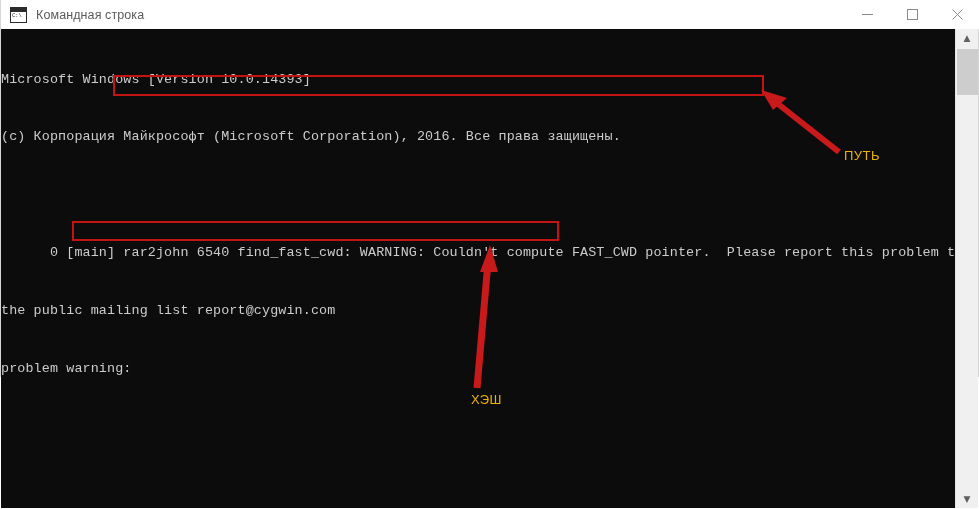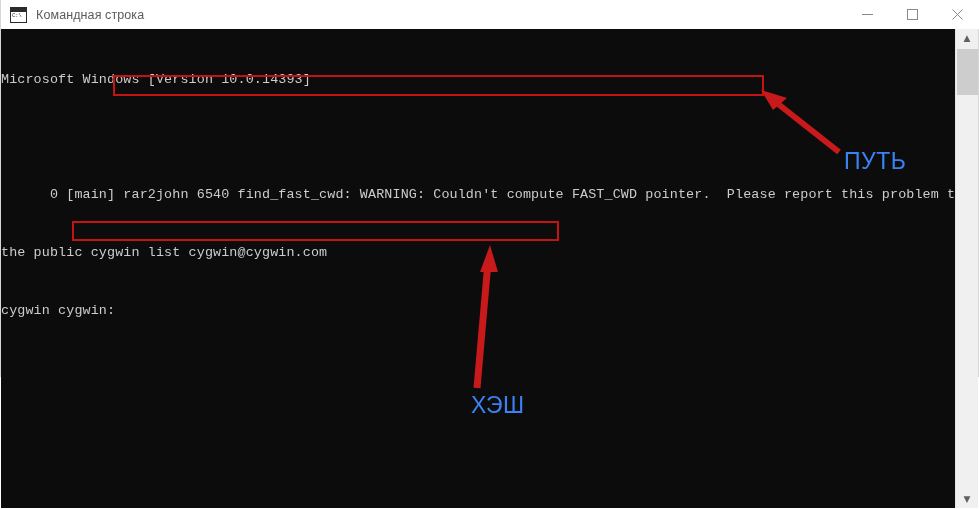--- a/index.html
+++ b/index.html
@@ -157,23 +157,23 @@
     height: 509px;
     pointer-events: none;
   }
   .anno-box {
     position: absolute;
     border: 2px solid #c41313;
     box-sizing: border-box;
   }
   .anno-label {
     position: absolute;
-    color: #3b82f6;
+    color: #eab308;
     font-family: "Liberation Sans", sans-serif;
-    font-size: 23px;
+    font-size: 13px;
     font-weight: 400;
     letter-spacing: 0.5px;
     white-space: nowrap;
   }
   #label-path { left: 843px; top: 148px; }
   #label-hash { left: 470px; top: 392px; }
 </style>
 </head>
 <body>
 
@@ -198,24 +198,25 @@
             <line x1="0.5" y1="0.5" x2="10.5" y2="10.5" stroke-width="1"></line>
             <line x1="10.5" y1="0.5" x2="0.5" y2="10.5" stroke-width="1"></line>
           </svg>
       </div>
     </div>
   </div>
 
   <div id="console">
     <div id="console-text">
       <div class="cline">Microsoft Windows [Version 10.0.14393]</div>
+      <div class="cline">(c) Корпорация Майкрософт (Microsoft Corporation), 2016. Все права защищены.</div>
       <div class="cline"></div>
       <div class="cline">      0 [main] rar2john 6540 find_fast_cwd: WARNING: Couldn't compute FAST_CWD pointer.  Please report this problem to</div>
-      <div class="cline">the public cygwin list cygwin@cygwin.com</div>
-      <div class="cline">cygwin cygwin:</div>
+      <div class="cline">the public mailing list report@cygwin.com</div>
+      <div class="cline">problem warning:</div>
       
       
       
       
       
       
       
     </div>
   </div>
 

